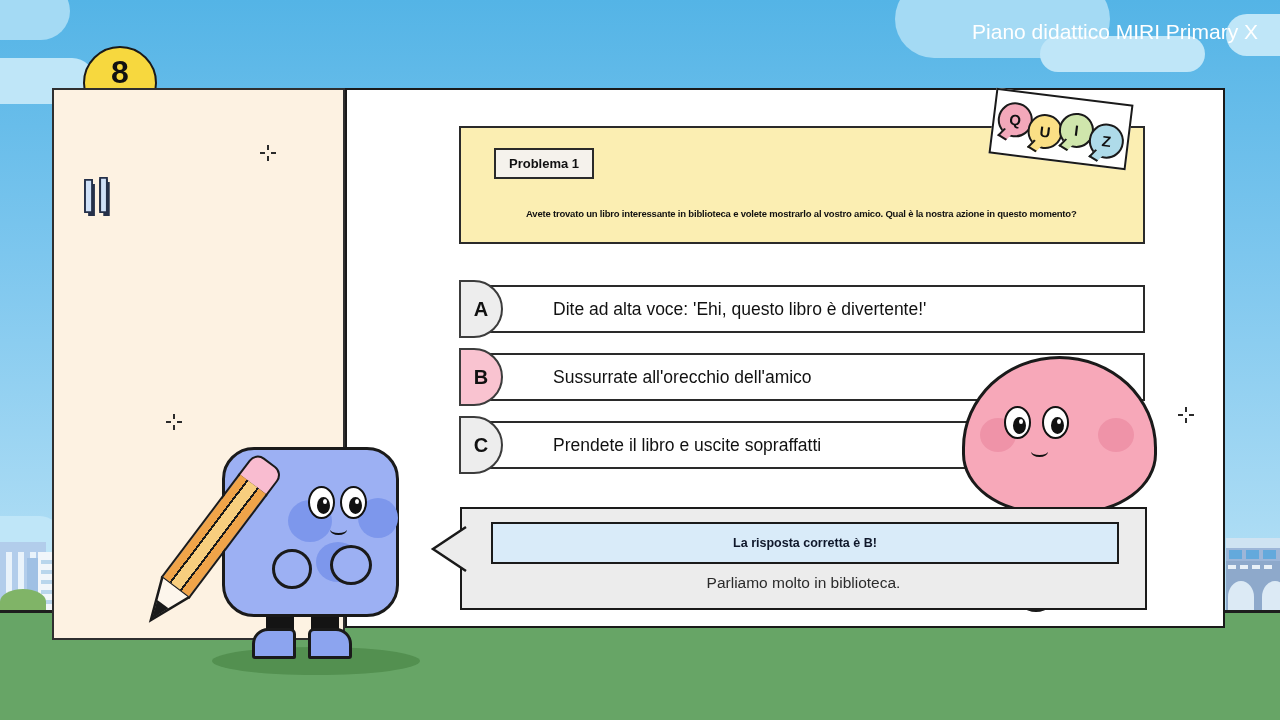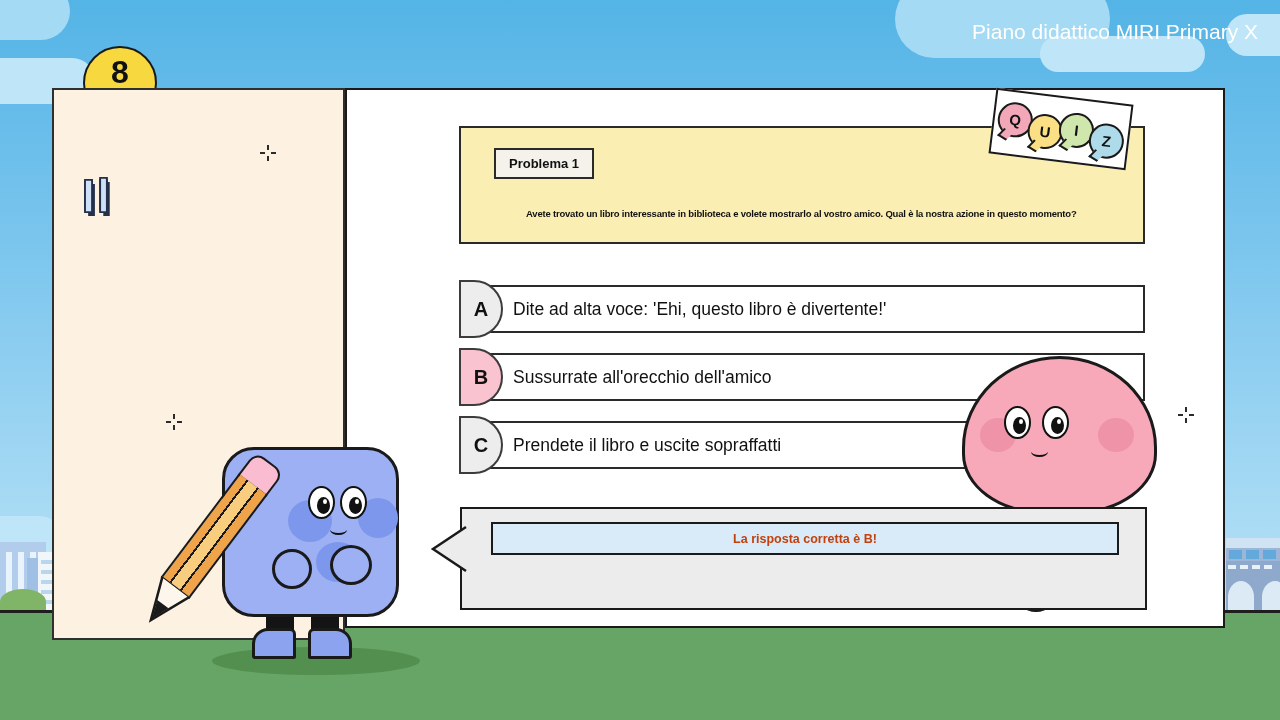--- a/index.html
+++ b/index.html
@@ -77,21 +77,21 @@
       color:#111;letter-spacing:-0.2px;white-space:nowrap;margin-left:32px;}
 
   
   .option-row{position:absolute;left:112px;width:686px;height:48px;background:#fff;
       border:2px solid #2a2a2a;box-sizing:border-box;z-index:1;display:flex;align-items:center;}
   .oA{top:195px;} .oB{top:263px;} .oC{top:331px;}
   .option-badge{position:absolute;left:-2px;top:-7px;width:44px;height:58px;
       border:2px solid #3c3c3c;border-radius:0 29px 29px 0;box-sizing:border-box;
       display:flex;align-items:center;justify-content:center;font-size:20px;font-weight:700;color:#111;}
   .badge-default{background:#ededed;} .badge-pink{background:#f9c3d0;}
-  .option-text{margin-left:52px;font-size:17.5px;color:#111;}
+  .option-text{margin-left:92px;font-size:17.5px;color:#111;}
 
   
   .pink-char{position:absolute;left:615px;top:266px;width:200px;height:165px;z-index:2;}
   .pink-body{position:absolute;left:0;top:0;width:195px;height:158px;background:#f7a8b9;
       border:3px solid #1a1a1a;box-sizing:border-box;border-radius:50% 50% 42% 42% / 58% 58% 38% 38%;}
   .cheek{position:absolute;border-radius:50%;}
   .pink-cheek{background:#ef93a8;width:36px;height:34px;}
   .eye{position:absolute;width:27px;height:33px;background:#fff;border:2.5px solid #111;
       border-radius:50%;box-sizing:border-box;}
   .pupil{position:absolute;left:7px;top:9px;width:13px;height:17px;background:#111;border-radius:50%;}
@@ -100,23 +100,23 @@
   .hand{position:absolute;border:3px solid #1a1a1a;border-radius:50%;box-sizing:border-box;}
   .pink-hand{background:#f7a8b9;}
   .book{position:absolute;left:-27px;top:198px;width:110px;height:40px;background:#fff;
       border:2.5px solid #1a1a1a;border-radius:5px;transform:rotate(-3deg);box-sizing:border-box;}
   .book::after{content:"";position:absolute;left:2px;top:7px;width:100px;height:2px;background:#1a1a1a;}
 
   
   .answer-box{position:absolute;left:113px;top:417px;width:687px;height:103px;background:#ececec;
       border:2.5px solid #1a1a1a;box-sizing:border-box;z-index:3;}
   .answer-tail{position:absolute;left:-35px;top:12px;}
-  .answer-highlight{position:absolute;left:29px;top:13px;width:628px;height:33px;background:#d9ebf9;
+  .answer-highlight{position:absolute;left:29px;top:13px;width:628px;height:42px;background:#d9ebf9;
       border:2px solid #1a1a1a;box-sizing:border-box;display:flex;align-items:center;justify-content:center;
-      font-size:12.5px;font-weight:700;color:#c2410c;}
+      font-size:12.5px;font-weight:700;color:#0f172a;}
   .answer-expl{position:absolute;left:0;top:65px;width:100%;text-align:center;font-size:15.5px;color:#2b2b2b;}
 
   
   .char-shadow{position:absolute;left:212px;top:647px;width:208px;height:28px;background:#539050;
       border-radius:50%;z-index:2;}
   .blue-char{position:absolute;left:0;top:0;z-index:4;}
   .blue-body{position:absolute;left:222px;top:447px;width:177px;height:170px;background:#9cb0f3;
       border:3px solid #1a1a1a;border-radius:32px;box-sizing:border-box;}
   .blue-cheek{background:#7d97ec;}
   .blue-hand{background:#9cb0f3;}
@@ -248,20 +248,21 @@
       <div class="hand pink-hand" style="left:53px;top:216px;width:42px;height:40px;"></div>
     </div>
 
     <div class="answer-box">
       <svg class="answer-tail" width="40" height="56">
         <path d="M39 6 L6 28 L39 50" fill="#ececec" stroke="#1a1a1a" stroke-width="2.5"></path>
       </svg>
       <div class="answer-highlight">
         <span>La risposta corretta è B!</span>
       </div>
+      <div class="answer-expl">Parliamo molto in biblioteca.</div>
     </div>
 
     <div class="cross" style="left:831px;top:317px;"></div>
   </div>
 
   <div class="blue-char">
     <div class="shorts" style="left:266px;top:614px;"></div>
     <div class="shorts" style="left:311px;top:614px;"></div>
     <div class="foot foot-l" style="left:252px;top:628px;"></div>
     <div class="foot foot-r" style="left:308px;top:628px;"></div>

